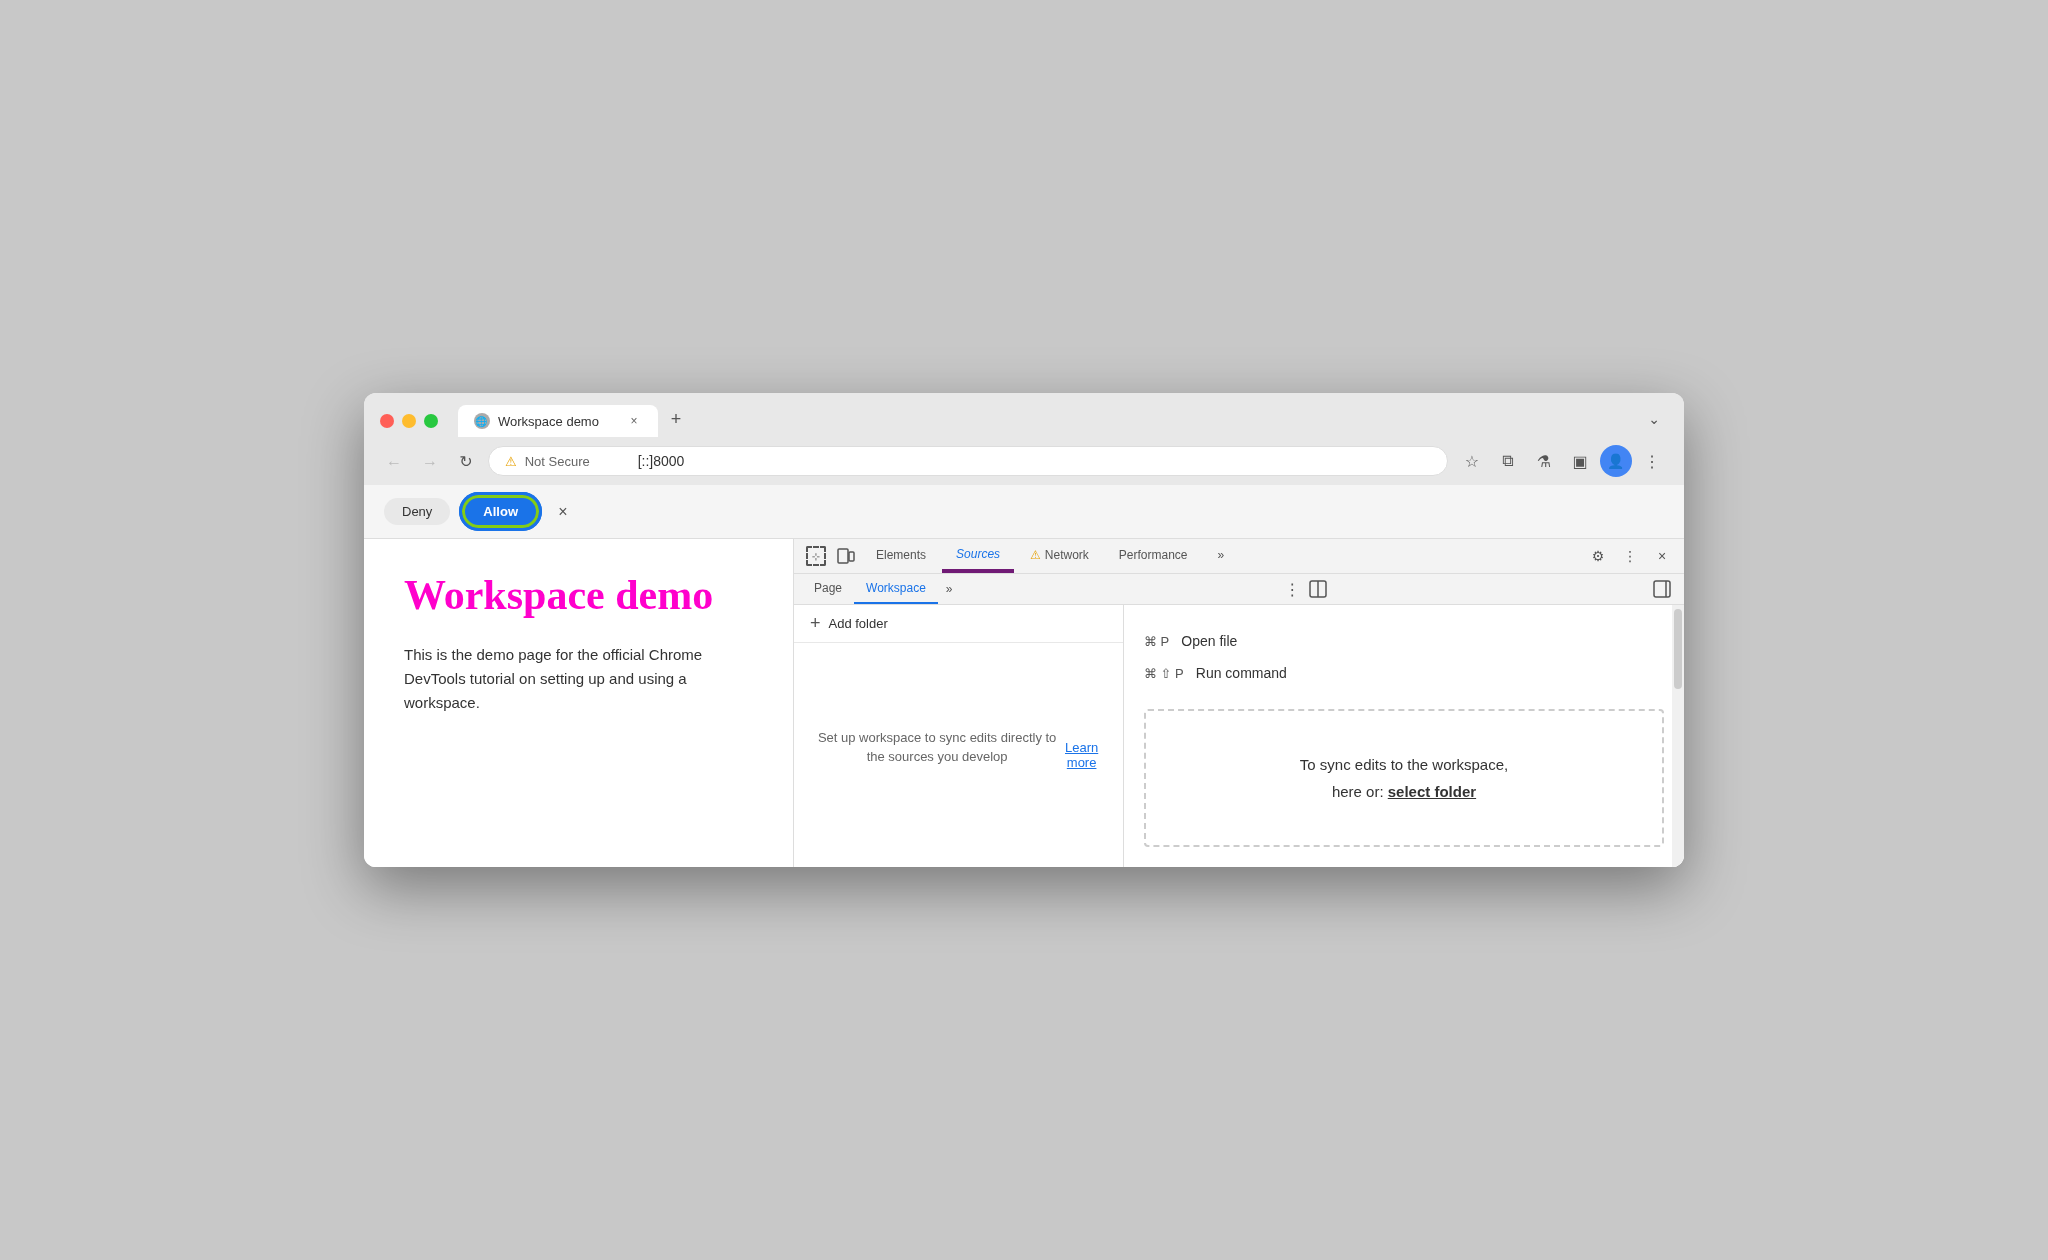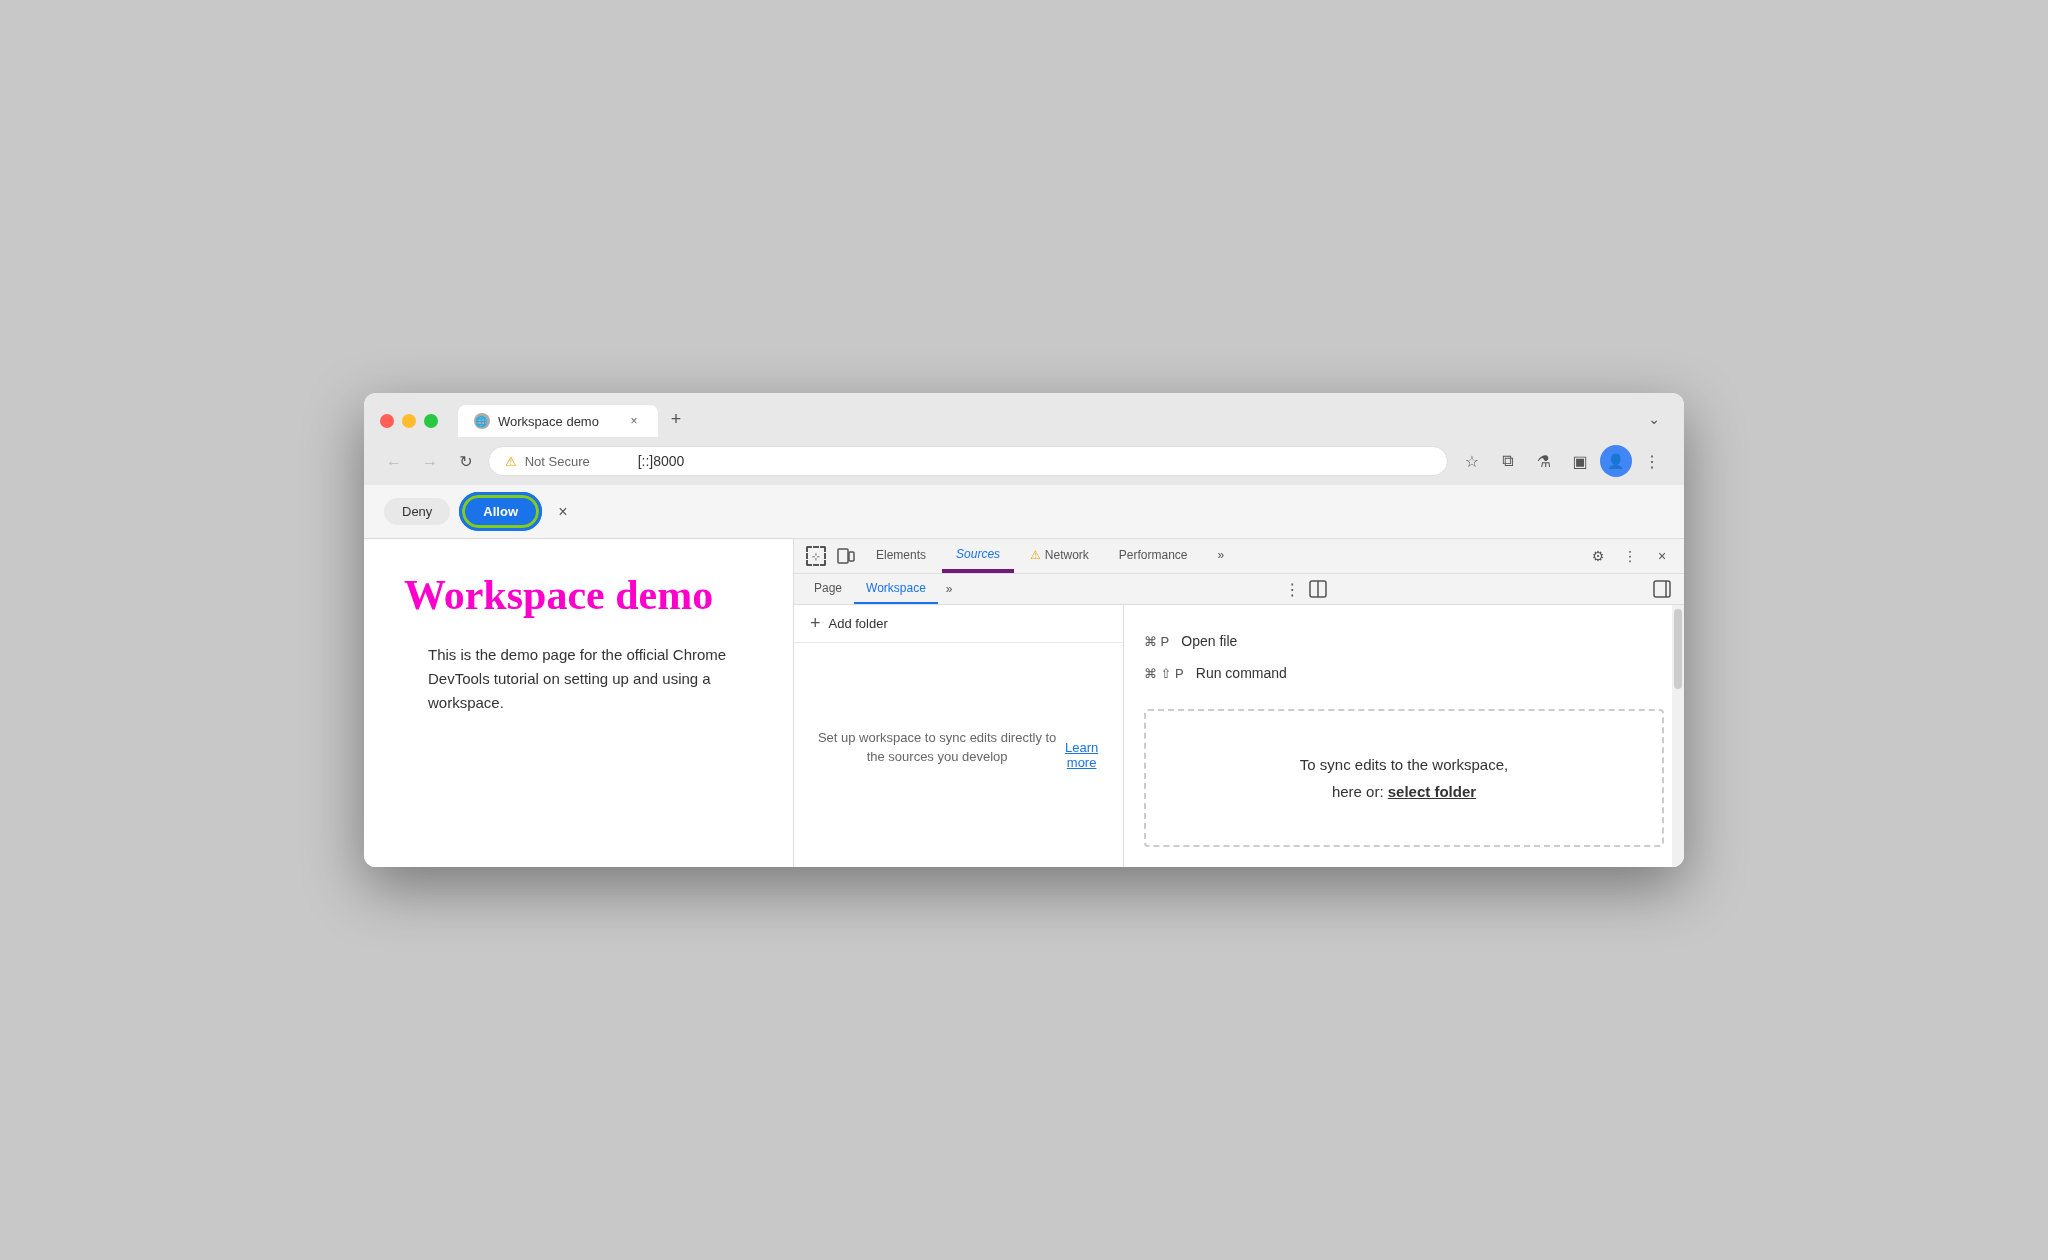--- a/index.html
+++ b/index.html
@@ -225,21 +225,20 @@
       font-weight: bold;
       color: #ff00cc;
       margin-bottom: 24px;
       font-family: serif;
     }
     .page-body {
       font-size: 15px;
       color: #333;
       line-height: 1.6;
       margin-bottom: 20px;
-      margin-left: 24px;
     }
     .page-link {
       color: #1a73e8;
       text-decoration: underline;
       cursor: pointer;
     }
 
     
     .devtools-panel {
       flex: 1;

